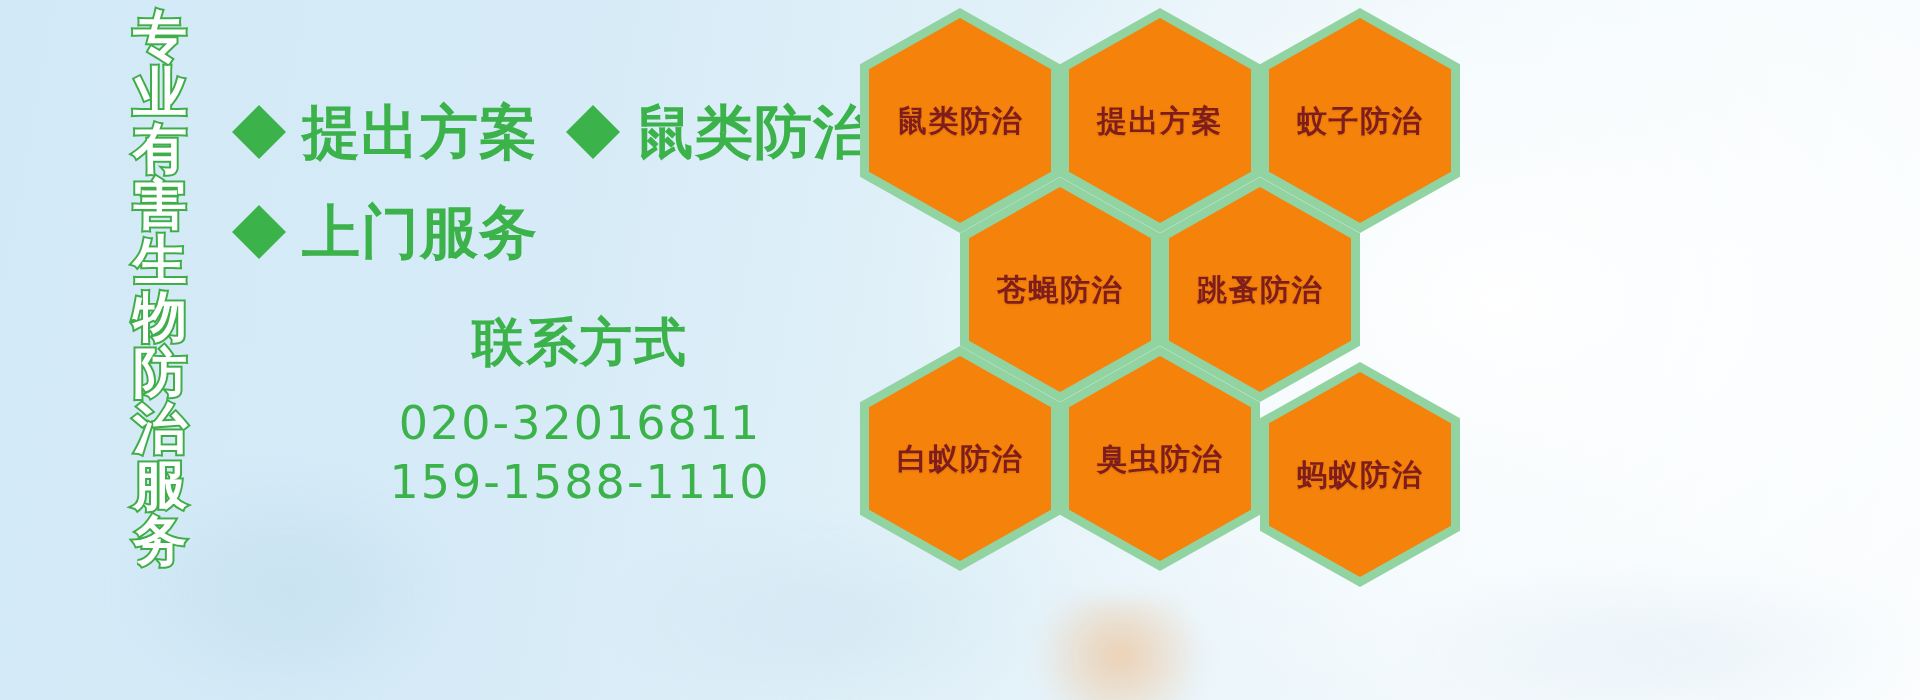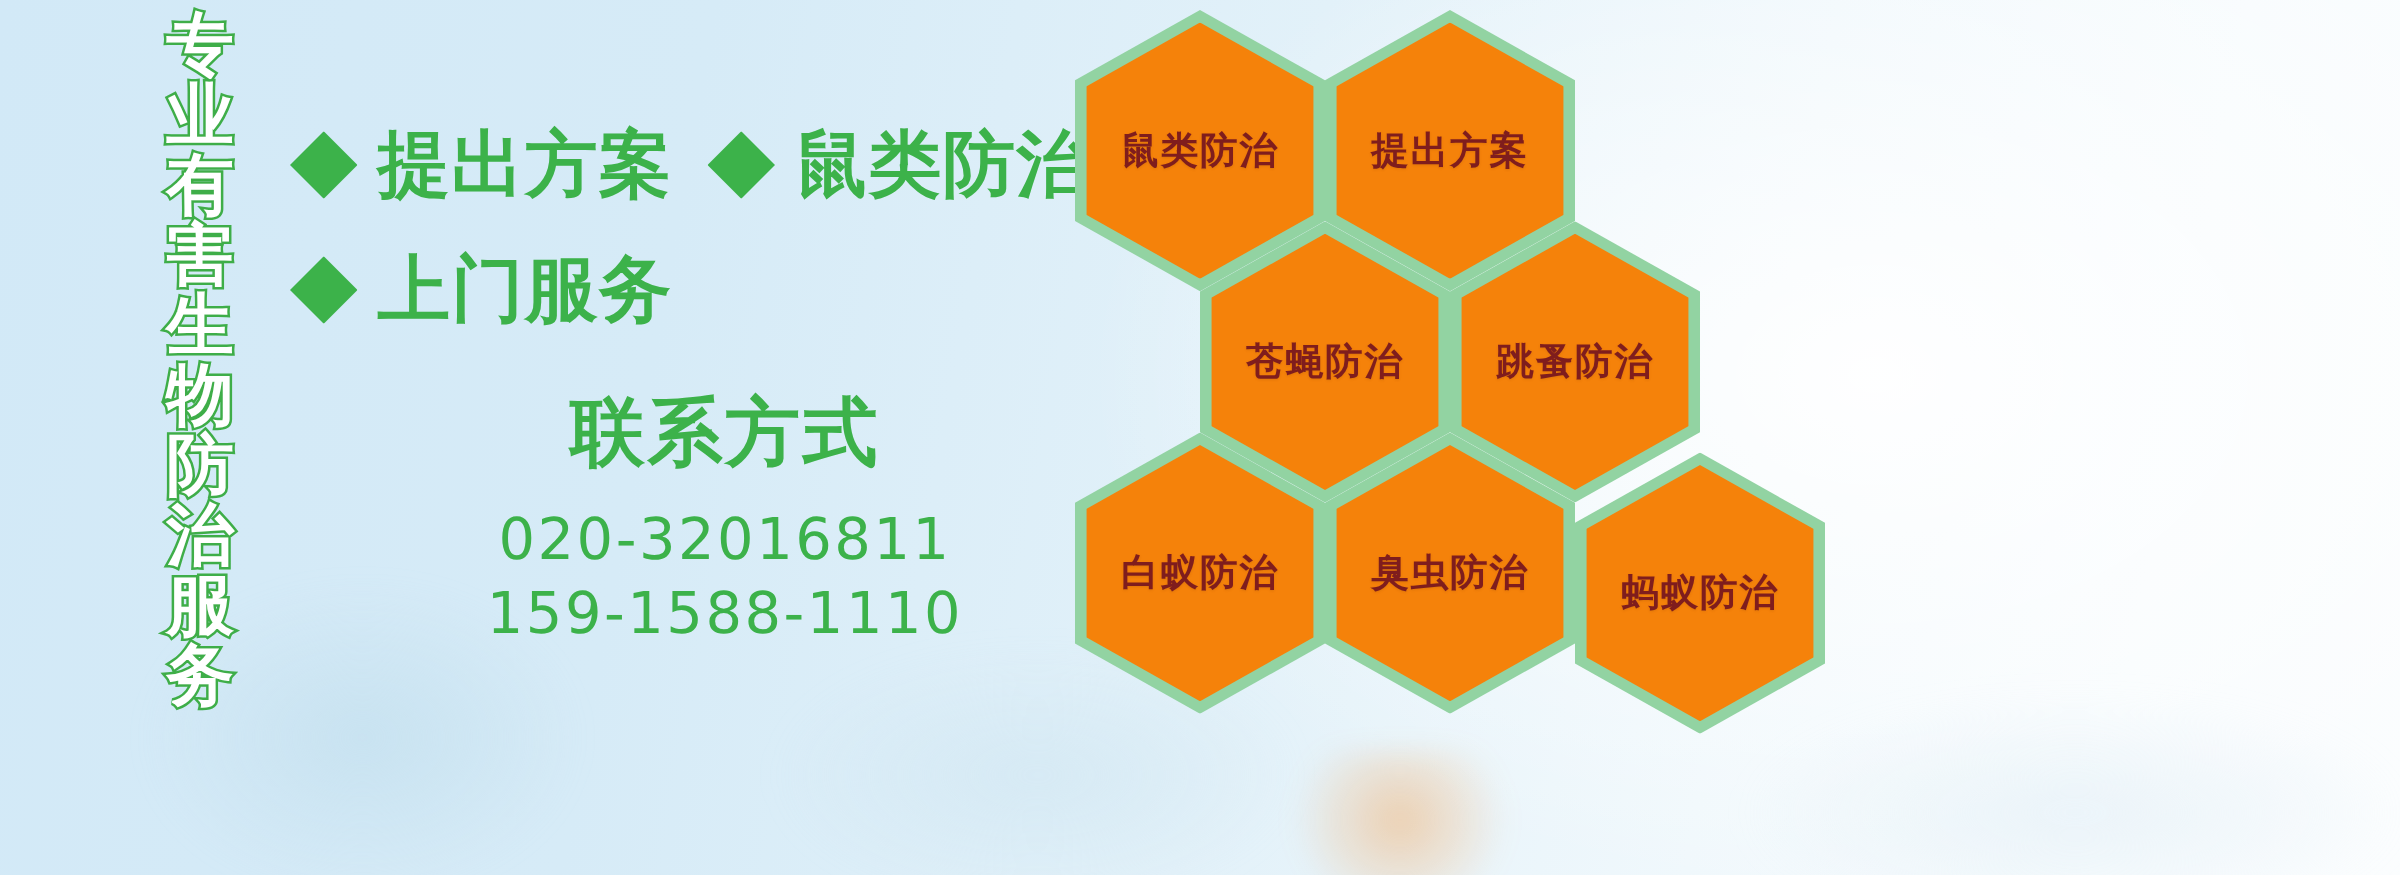--- a/index.html
+++ b/index.html
@@ -69,21 +69,21 @@
     white-space:nowrap;line-height:1;
   }
   .feature-gap{width:28px;flex:0 0 auto;}
 
   
   #contact{
     position:absolute;left:300px;top:316px;width:560px;
     text-align:center;color:#3cb24a;
   }
   #contact-title{
-    font-size:60px;font-weight:700;letter-spacing:2px;line-height:1;
+    font-size:52px;font-weight:700;letter-spacing:2px;line-height:1;
     margin-bottom:26px;
   }
   .contact-phone{
     font-size:46px;font-weight:400;letter-spacing:2px;line-height:1.28;
     font-family:"DejaVu Sans",sans-serif;
   }
 
   
   #hex-grid{position:absolute;left:856px;top:0;width:620px;height:700px;}
   .hex{
@@ -162,20 +162,25 @@
         <span class="hex-label">鼠类防治</span>
       </div>
     </div>
 
     <div class="hex" style="left:204px;top:8px;">
       <div class="hex-inner">
         <span class="hex-label">提出方案</span>
       </div>
     </div>
 
+    <div class="hex" style="left:404px;top:8px;">
+      <div class="hex-inner">
+        <span class="hex-label">蚊子防治</span>
+      </div>
+    </div>
 
     <div class="hex" style="left:104px;top:177px;">
       <div class="hex-inner">
         <span class="hex-label">苍蝇防治</span>
       </div>
     </div>
 
     <div class="hex" style="left:304px;top:177px;">
       <div class="hex-inner">
         <span class="hex-label">跳蚤防治</span>

